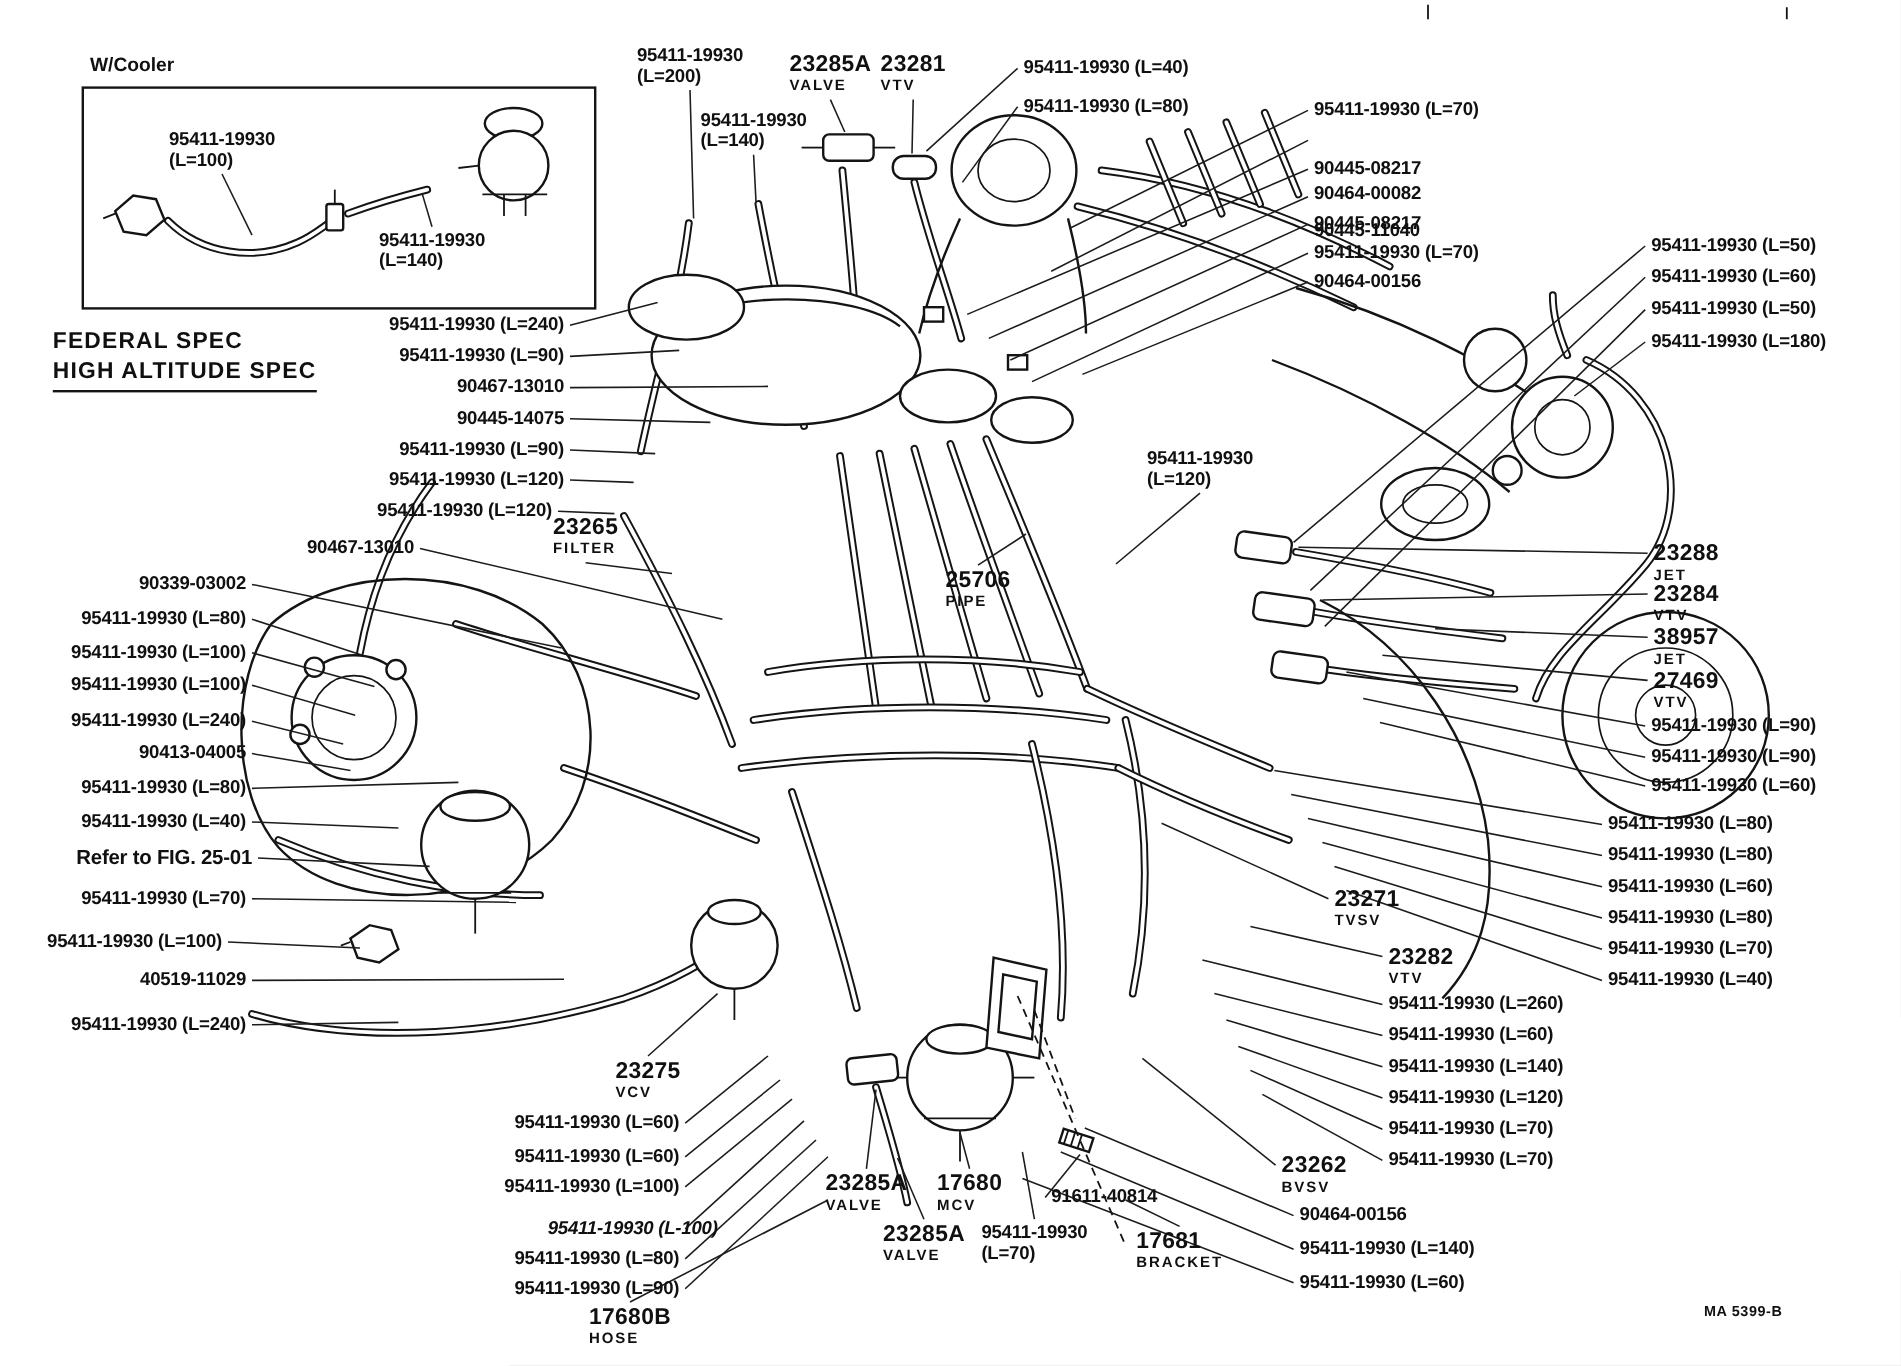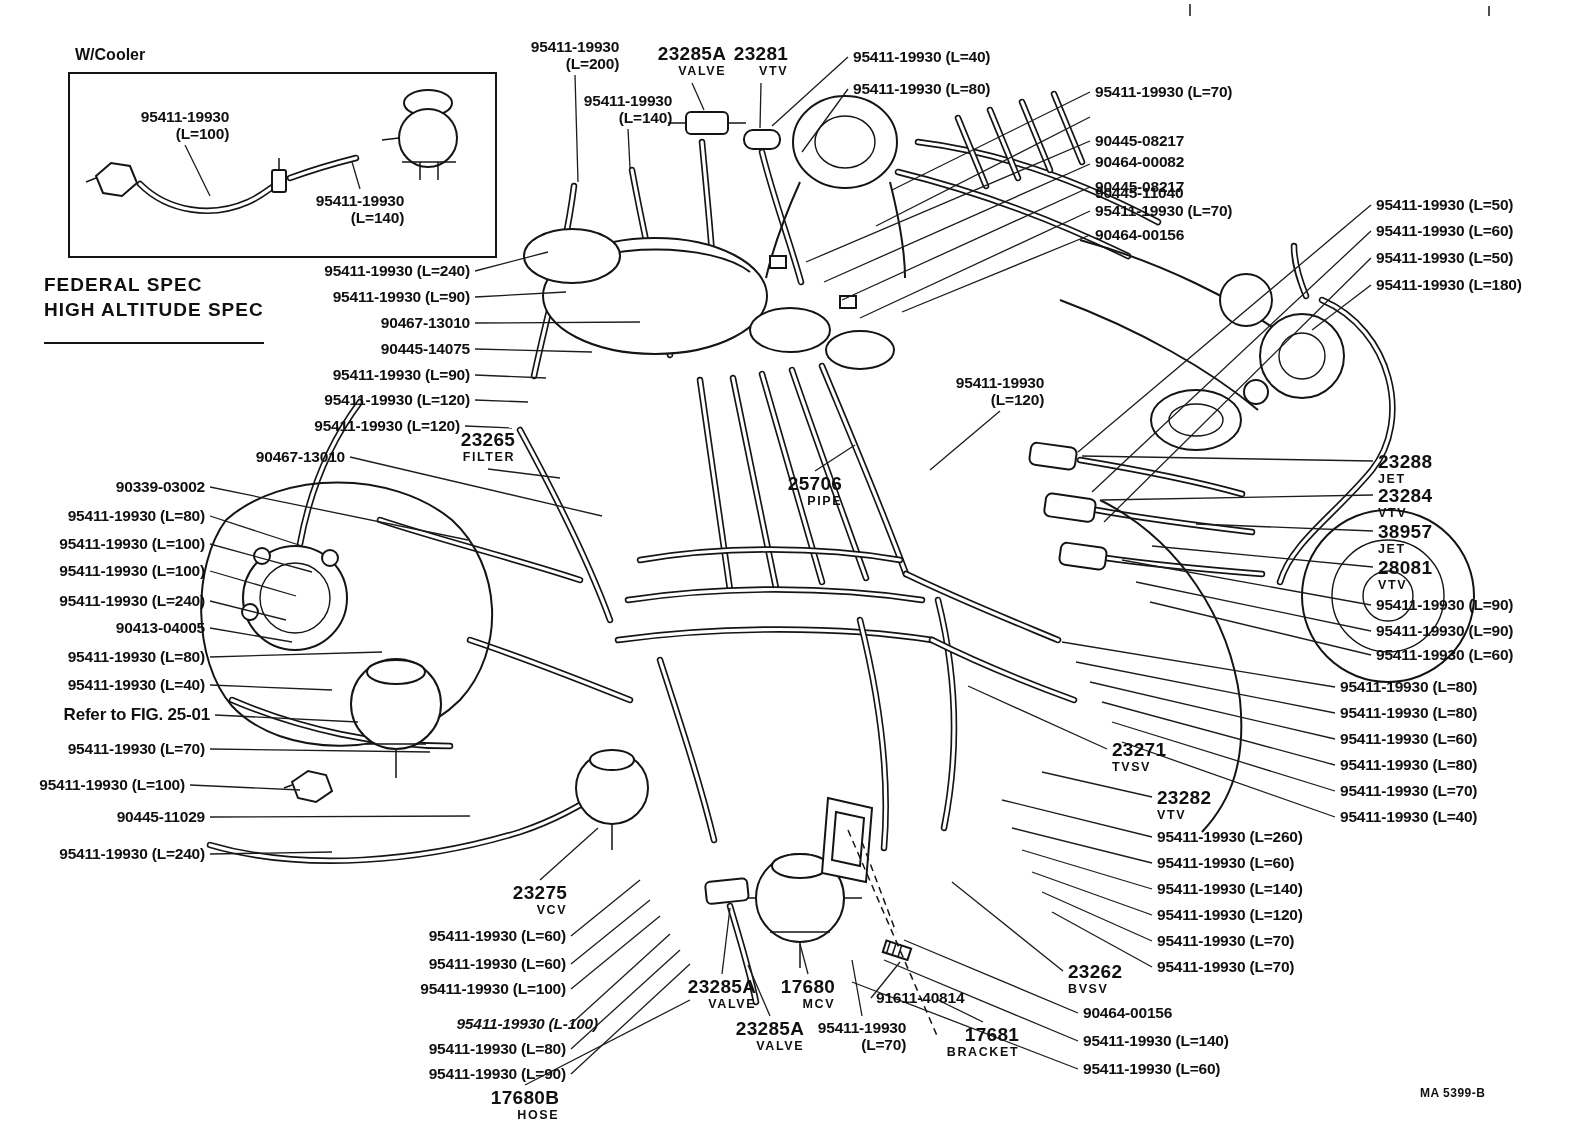--- a/index.html
+++ b/index.html
@@ -14,30 +14,30 @@
   .comp{fill:#ffffff;stroke:#141414;stroke-width:2}
   .comp-thin{fill:none;stroke:#141414;stroke-width:1.4}
   .comp-line{fill:none;stroke:#141414;stroke-width:2}
   .thin{fill:none;stroke:#141414;stroke-width:1.5}
   .dash{fill:none;stroke:#141414;stroke-width:1.5;stroke-dasharray:7 5}
   .leader{stroke:#1c1c1c;stroke-width:1.3}
 
   
   .lbl{position:absolute;white-space:nowrap;font-weight:bold;font-size:15.5px;line-height:17px;
        letter-spacing:-0.2px;color:#101010}
-  .lbl.c{transform:translateX(-50%);text-align:right}
+  .lbl.c{transform:translateX(-50%);text-align:left}
   .lbl.r{transform:translateX(-100%);text-align:right}
   .lbl.callout>div:first-child{font-size:19px;line-height:20px;letter-spacing:.3px}
   .lbl.callout>div:nth-child(2){font-size:12.5px;line-height:14px;letter-spacing:1.6px}
   .lbl.note{font-size:17px;line-height:18px}
 
   .inset{position:absolute;left:68px;top:72px;width:429px;height:186px;border:2px solid #141414}
   .inset-title{position:absolute;left:75px;top:46px;font-size:16px;font-weight:bold}
   .spec{position:absolute;left:44px;top:272px;font-size:19px;font-weight:bold;letter-spacing:1px;line-height:25px}
-  .spec .underline{border-bottom:2.5px solid #141414;padding-bottom:20px;width:fit-content}
+  .spec .underline{border-bottom:2.5px solid #141414;padding-bottom:3px;width:fit-content}
   .footer{position:absolute;left:1420px;top:1086px;font-size:12px;font-weight:bold;letter-spacing:.5px}
   #labels{position:absolute;inset:0}
 </style>
 </head>
 <body>
 
 <div class="stage">
 
   <svg class="art" viewBox="0 0 1584 1138">
     <g>
@@ -423,21 +423,21 @@
       <div class="lbl r note" style="left: 210px; top: 706px;">
         <div>Refer to FIG. 25-01</div>
       </div>
       <div class="lbl r" style="left: 205px; top: 740px;">
         <div>95411-19930 (L=70)</div>
       </div>
       <div class="lbl r" style="left: 185px; top: 776px;">
         <div>95411-19930 (L=100)</div>
       </div>
       <div class="lbl r" style="left: 205px; top: 808px;">
-        <div>90445-11029</div>
+        <div>40519-11029</div>
       </div>
       <div class="lbl r" style="left: 205px; top: 845px;">
         <div>95411-19930 (L=240)</div>
       </div>
       <div class="lbl c" style="left: 1000px; top: 374px;">
         <div>95411-19930</div>
         <div>(L=120)</div>
       </div>
       <div class="lbl c callout" style="left: 815px; top: 474px;">
         <div>25706</div>
@@ -449,21 +449,21 @@
       </div>
       <div class="lbl l callout" style="left: 1378px; top: 486px;">
         <div>23284</div>
         <div>VTV</div>
       </div>
       <div class="lbl l callout" style="left: 1378px; top: 522px;">
         <div>38957</div>
         <div>JET</div>
       </div>
       <div class="lbl l callout" style="left: 1378px; top: 558px;">
-        <div>28081</div>
+        <div>27469</div>
         <div>VTV</div>
       </div>
       <div class="lbl l" style="left: 1376px; top: 596px;">
         <div>95411-19930 (L=90)</div>
       </div>
       <div class="lbl l" style="left: 1376px; top: 622px;">
         <div>95411-19930 (L=90)</div>
       </div>
       <div class="lbl l" style="left: 1376px; top: 646px;">
         <div>95411-19930 (L=60)</div>

